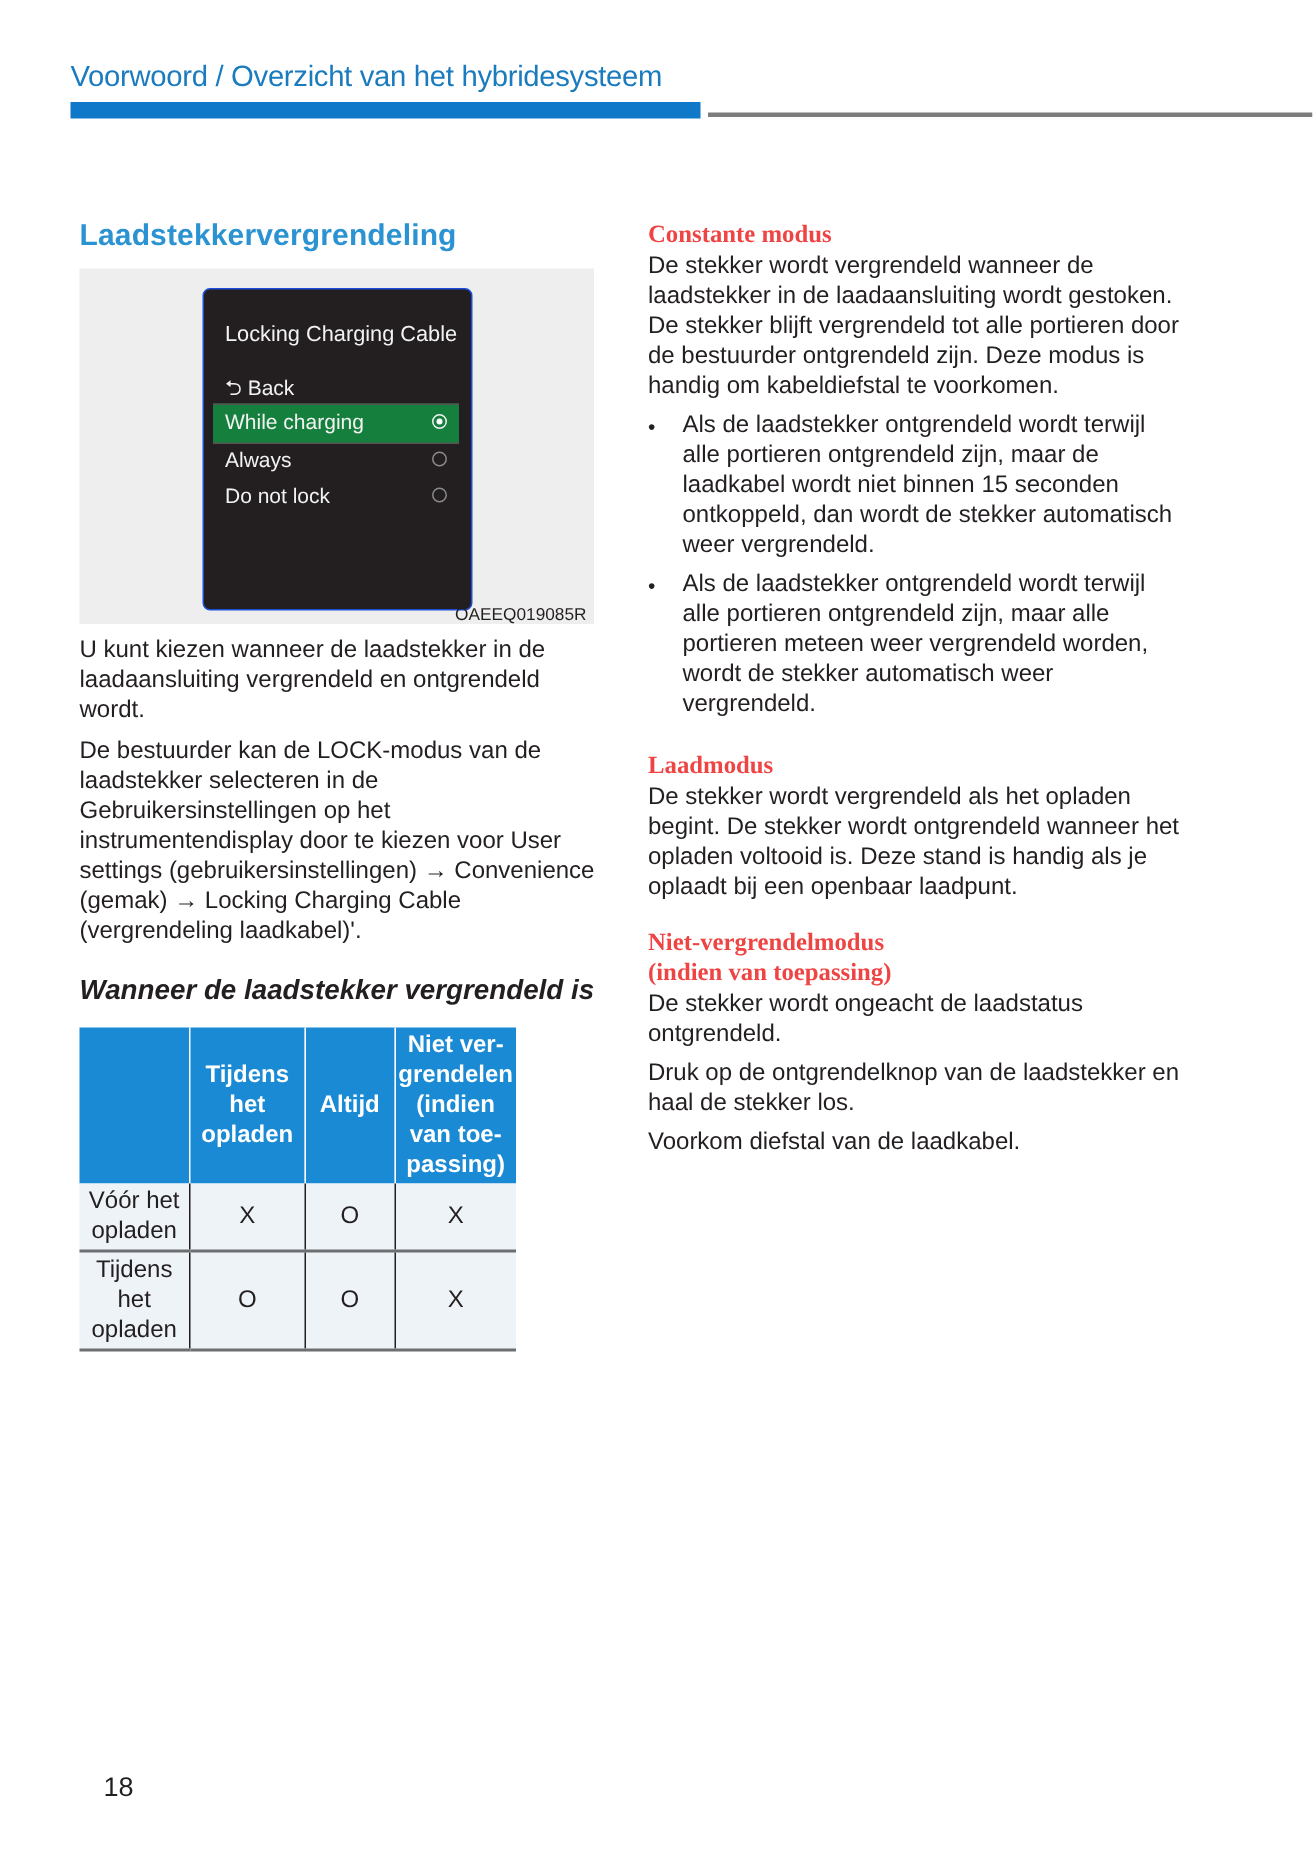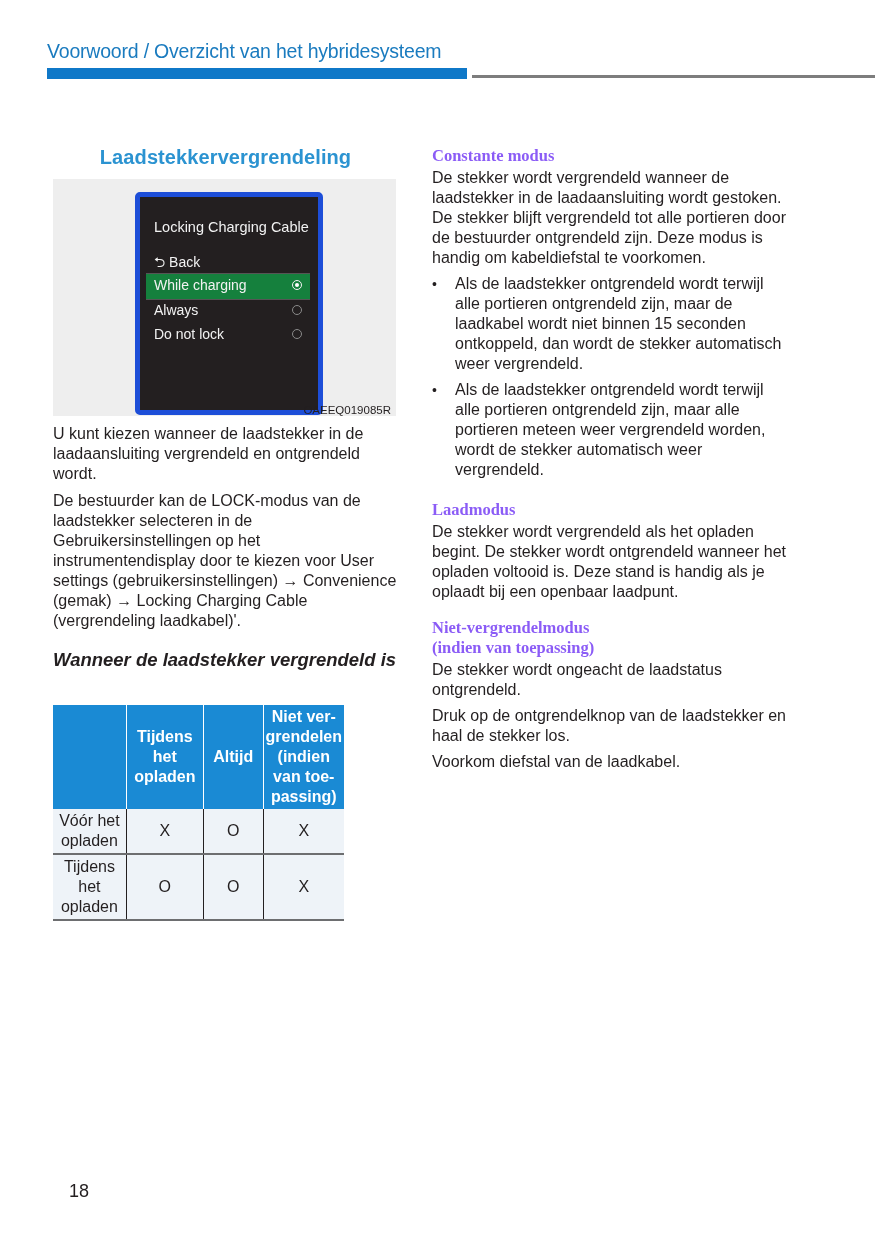--- a/index.html
+++ b/index.html
@@ -7,50 +7,50 @@
          font-family: "Liberation Sans", sans-serif; color: #231f20; }
 
   .header-title { position: absolute; left: 47px; top: 40px; font-size: 19.5px; color: #1a7bbf;
                   font-family: "Liberation Sans", sans-serif; letter-spacing: -0.2px; }
   .header-bar-blue { position: absolute; left: 47px; top: 68px; width: 420px; height: 11px; background: #0f78c8; }
   .header-bar-gray { position: absolute; left: 472px; top: 75px; width: 403px; height: 3px; background: #7d7d7d; }
 
   .col-left { position: absolute; left: 53px; top: 146px; width: 345px; }
   .col-right { position: absolute; left: 432px; top: 146px; width: 355px; }
 
-  .section-title { font-size: 20px; font-weight: bold; color: #2b93d1; margin: 0 0 10px 0; letter-spacing: 0.1px; text-align: center; }
+  .section-title { font-size: 20px; font-weight: bold; color: #2b93d1; margin: 0 0 10px 0; letter-spacing: 0.1px; }
 
   .figure { width: 343px; height: 237px; background: #eeeeee; position: relative; margin-bottom: 8px; }
   .screen { position: absolute; left: 82px; top: 13px; width: 178px; height: 213px; background: #231f20;
-            border-radius: 5px; border: 5px solid #1d4ed8; color: #f2f2f2; font-size: 14px; }
+            border-radius: 5px; border: 1px solid #1d4ed8; color: #f2f2f2; font-size: 14px; }
   .screen-title { position: absolute; left: 14px; top: 22px; font-size: 14.5px; white-space: nowrap; }
   .screen-back { position: absolute; left: 14px; top: 55px; }
   .screen-item { position: absolute; left: 6px; width: 164px; height: 25px; }
   .screen-item.selected { background: #15803d; border-top: 1px solid #555; border-bottom: 1px solid #555; }
   .screen-item .label { position: absolute; left: 8px; top: 3px; }
   .radio { position: absolute; right: 8px; top: 6px; width: 10px; height: 10px; border-radius: 50%;
            border: 1px solid #8a8a8a; box-sizing: border-box; }
   .radio.on { border-color: #f2f2f2; }
   .radio.on::after { content: ""; position: absolute; left: 2px; top: 2px; width: 4px; height: 4px;
                      border-radius: 50%; background: #ffffff; }
   .fig-code { position: absolute; right: 5px; bottom: 0px; font-size: 11.5px; color: #231f20; }
 
   p { margin: 0 0 7px 0; font-size: 16px; line-height: 20px; }
-  .subhead { font-size: 18.5px; font-weight: bold; font-style: italic; line-height: 21px; margin: 18px 0 35px 0; }
+  .subhead { font-size: 18.5px; font-weight: bold; font-style: italic; line-height: 21px; margin: 18px 0 15px 0; }
 
   table.lock { border-collapse: collapse; width: 291px; font-size: 16px; }
   table.lock th { background: #1a8ad4; color: #ffffff; font-weight: bold; text-align: center;
                   line-height: 20px; padding: 2px 2px; border-left: 1px solid #ffffff; height: 99px; }
   table.lock th:first-child { border-left: none; }
   table.lock td { background: #eef3f8; text-align: center; line-height: 20px; padding: 2px 2px;
                   border-left: 1px solid #231f20; border-bottom: 2px solid #6d6e70; }
   table.lock td:first-child { border-left: none; }
   table.lock td.val { color: #231f20; }
 
-  .serif-head { font-family: "Liberation Serif", serif; font-weight: bold; font-size: 16.5px; color: #8b5cf6;
+  .serif-head { font-family: "Liberation Serif", serif; font-weight: bold; font-size: 16.5px; color: #ef4444;
                 line-height: 20px; margin: 0 0 2px 0; }
   .right-p { font-size: 16px; line-height: 20px; margin: 0 0 6px 0; }
   ul.bullets { list-style: none; margin: 0 0 20px 0; padding: 0; }
   ul.bullets li { position: relative; padding-left: 23px; font-size: 16px; line-height: 20px; margin-bottom: 6px; }
   ul.bullets li::before { content: "•"; position: absolute; left: 0; top: 0; font-size: 14px; }
 
   .page-number { position: absolute; left: 69px; top: 1181px; font-size: 18px; }
 </style>
 </head>
 <body>

